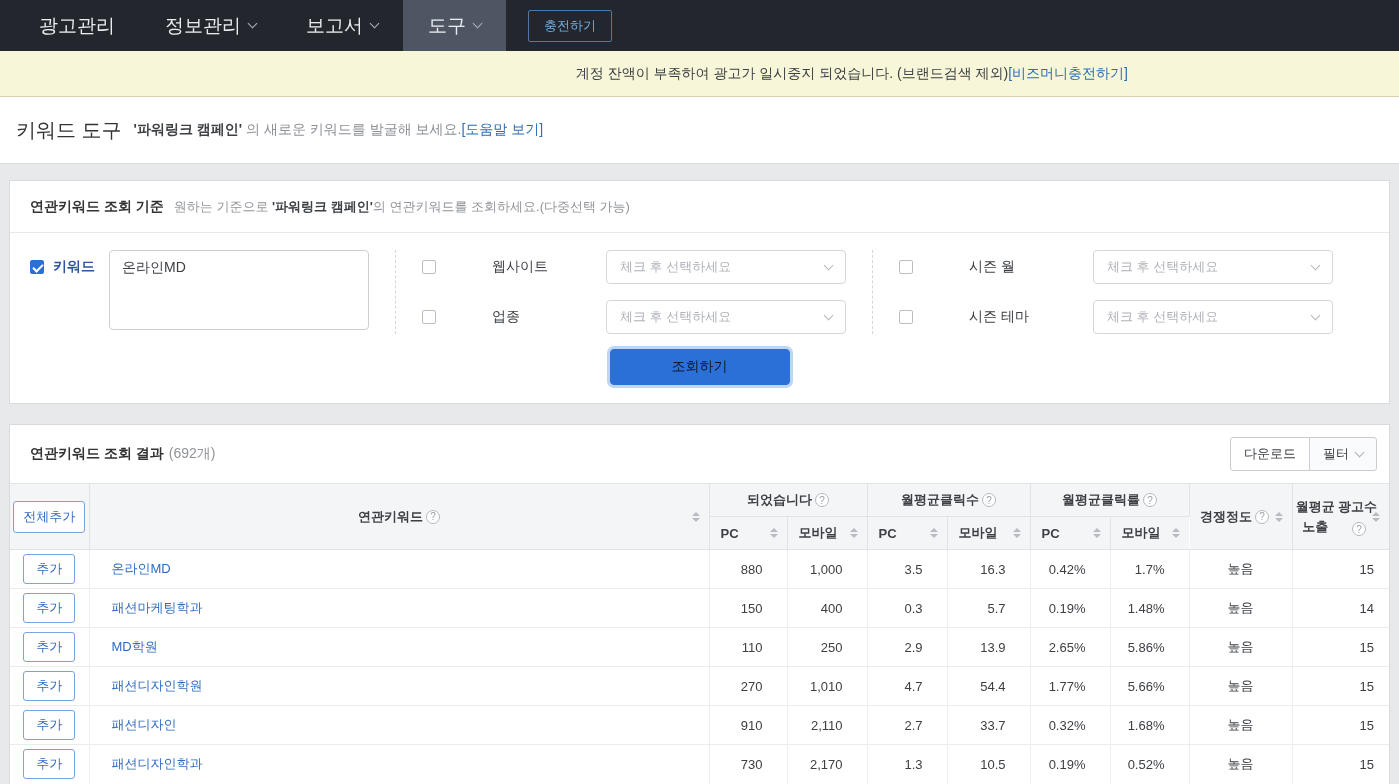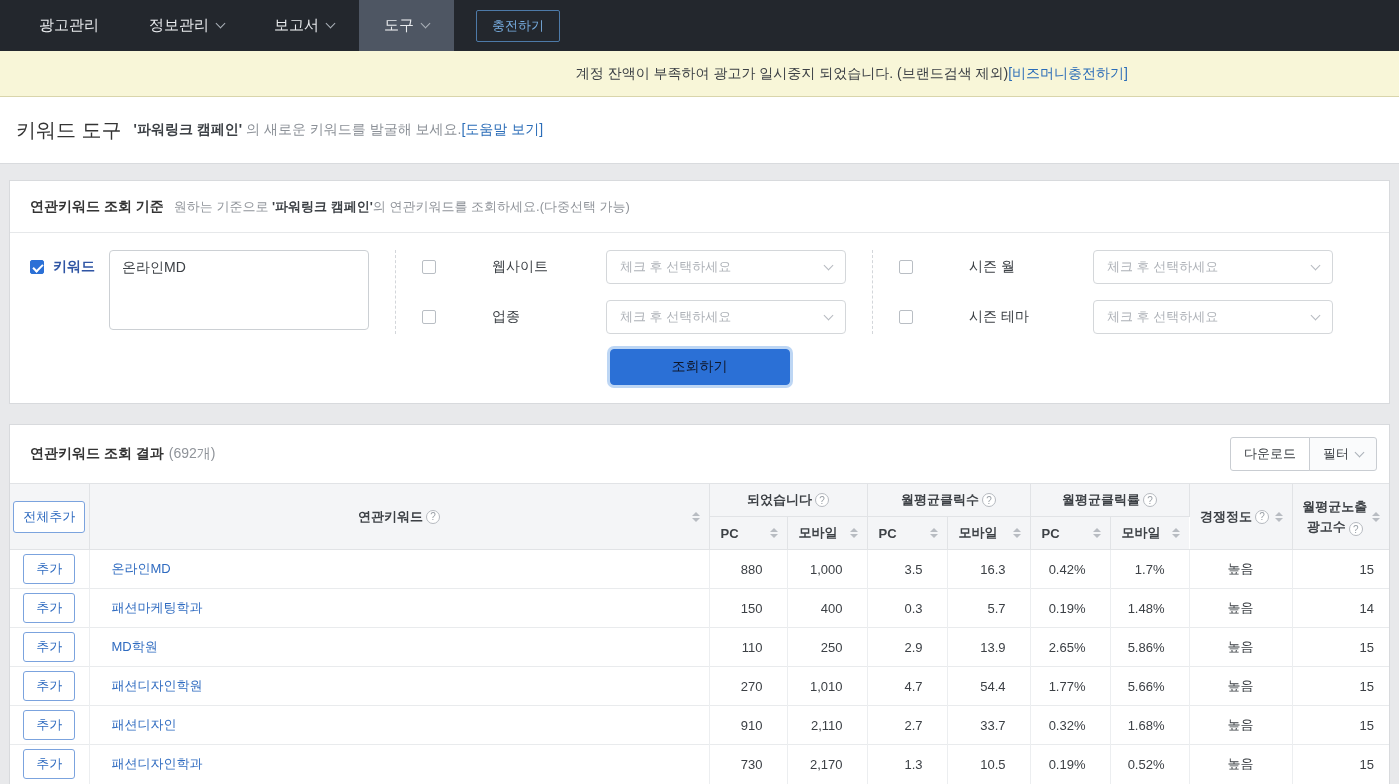--- a/index.html
+++ b/index.html
@@ -4,21 +4,21 @@
 <style>
   * { margin:0; padding:0; box-sizing:border-box; }
   html,body { width:1399px; height:784px; overflow:hidden; }
   body {
     font-family:"Liberation Sans","DejaVu Sans",sans-serif;
     background:#e8e9eb; color:#333639; font-size:13px;
   }
 
   
   .nav { height:51px; background:#23272d; display:flex; align-items:stretch; padding-left:14px; }
-  .nav-item { display:flex; align-items:center; gap:8px; padding:15px 25px; color:#e9ebee; font-size:15px; cursor:pointer; white-space:nowrap; }
+  .nav-item { display:flex; align-items:center; gap:8px; padding:15px 25px; color:#e9ebee; font-size:19px; cursor:pointer; white-space:nowrap; }
   .nav-item.active { background:#4e5663; }
   .chev-down { width:7px; height:7px; border-right:1.6px solid #aab0b8; border-bottom:1.6px solid #aab0b8; transform:rotate(45deg); margin-top:-4px; }
   .charge-btn { align-self:center; margin-left:22px; background:transparent; border:1px solid #4d7aa8; color:#76abdd; font-size:13px; padding:6px 15px; border-radius:2px; cursor:pointer; font-family:inherit; }
 
   
   .notice { height:46px; background:#f8f6d8; border-bottom:1px solid #d9d5ab; display:flex; align-items:center; font-size:14px; color:#3c4045; }
   .notice-inner { margin-left:auto; margin-right:271px; display:flex; align-items:center; }
   .link { color:#2b6db8; cursor:pointer; text-decoration:none; }
 
   
@@ -255,21 +255,21 @@
           <span class="th-center" style="padding-right:12px">
               <span>경쟁정도</span>
               <span class="help-icon">?</span>
             </span>
           <span class="sort abs">
               <i class="up"></i>
               <i class="dn"></i>
             </span>
         </th>
         <th rowspan="2">
-          <span class="th-center" style="flex-direction:column; line-height:1.5; padding-right:12px">
+          <span class="th-center" style="line-height:1.5; padding-right:12px">
             <span>월평균노출</span>
             <span><span>광고수</span><span class="help-icon">?</span></span>
           </span>
           <span class="sort abs">
               <i class="up"></i>
               <i class="dn"></i>
             </span>
         </th>
       </tr>
       <tr>

